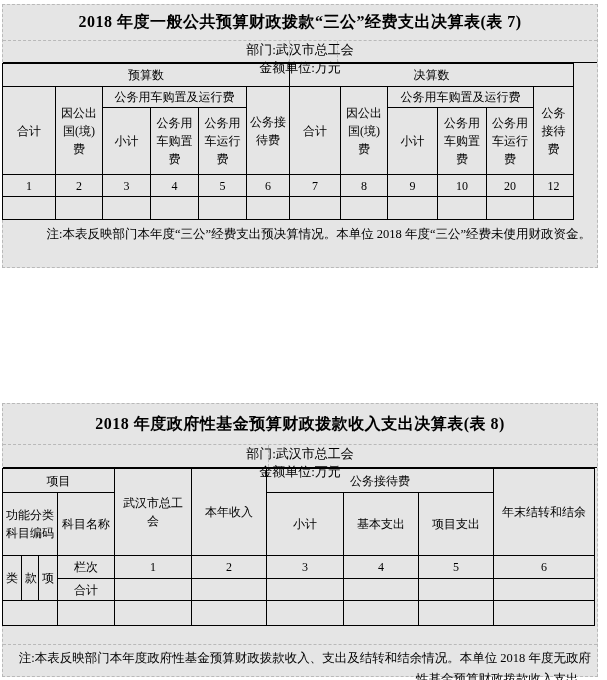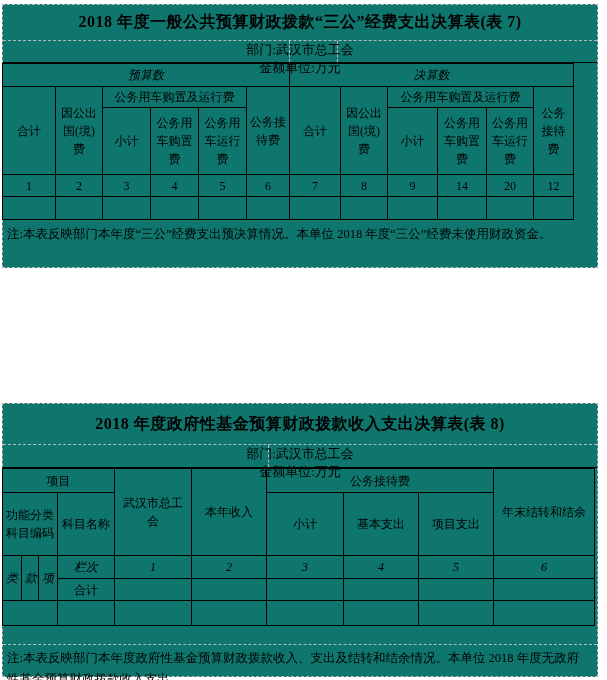--- a/index.html
+++ b/index.html
@@ -2,21 +2,21 @@
 <html><head>
 <meta charset="utf-8">
 <style>
   html,body{margin:0;padding:0;background:#fff;}
   body{
     width:607px;height:680px;position:relative;overflow:hidden;
     font-family:"Liberation Serif","DejaVu Serif",serif;color:#000;
   }
   .sheet{
     position:absolute;left:2px;box-sizing:border-box;
-    border:1px dashed #b9b9b9;background:#0f766e;
+    border:1px dashed #b9b9b9;background:#e5e5e5;
   }
   #sheet7{top:4px;width:596px;height:264px;}
   #sheet8{top:403px;width:596px;height:274px;}
   .sheet-title{
     display:flex;align-items:center;justify-content:center;
     font-weight:bold;font-size:16px;letter-spacing:.5px;
     border-bottom:1px dashed #b9b9b9;box-sizing:border-box;
   }
   #sheet7 .sheet-title{height:36px;}
   #sheet8 .sheet-title{height:41px;text-align:center;}
@@ -35,24 +35,24 @@
   table.grid td{
     border:1px solid #000;text-align:center;vertical-align:middle;
     font-size:12px;line-height:1.5;padding:0 3px;box-sizing:border-box;
     overflow:hidden;
   }
   table.grid7{width:571px;}
   table.grid8{width:592px;}
   td.tight{padding:0 1px;}
   td.pad6{padding:0 6px;}
   .note{
-    font-size:12.5px;line-height:1.7;padding:4px 6px 0 4px;text-align:left;font-family:Liberation Serif, serif;
+    font-size:12.5px;line-height:1.7;padding:4px 6px 0 4px;text-align:right;font-family:Liberation Serif, serif;
   }
   #sheet8 .note{border-top:1px dashed #b9b9b9;margin-top:18px;padding-top:3px;}
-  tr.r-h23{height:23px;font-style:italic;}
+  tr.r-h23{height:23px;}
   tr.r-h21{height:21px;}
   tr.r-h67{height:67px;}
   tr.r-h22{height:22px;}
   tr.r-h24{height:24px;}
   tr.r-h63{height:63px;}
   tr.r-h25{height:25px;}
 </style>
 </head>
 <body>
 
@@ -107,21 +107,21 @@
     <tr class="r-h22">
       <td>1</td>
       <td>2</td>
       <td>3</td>
       <td>4</td>
       <td>5</td>
       <td>6</td>
       <td>7</td>
       <td>8</td>
       <td>9</td>
-      <td>14</td>
+      <td>10</td>
       <td>20</td>
       <td>12</td>
     </tr>
     <tr class="r-h23">
       <td></td>
       <td></td>
       <td></td>
       <td></td>
       <td></td>
       <td></td>

